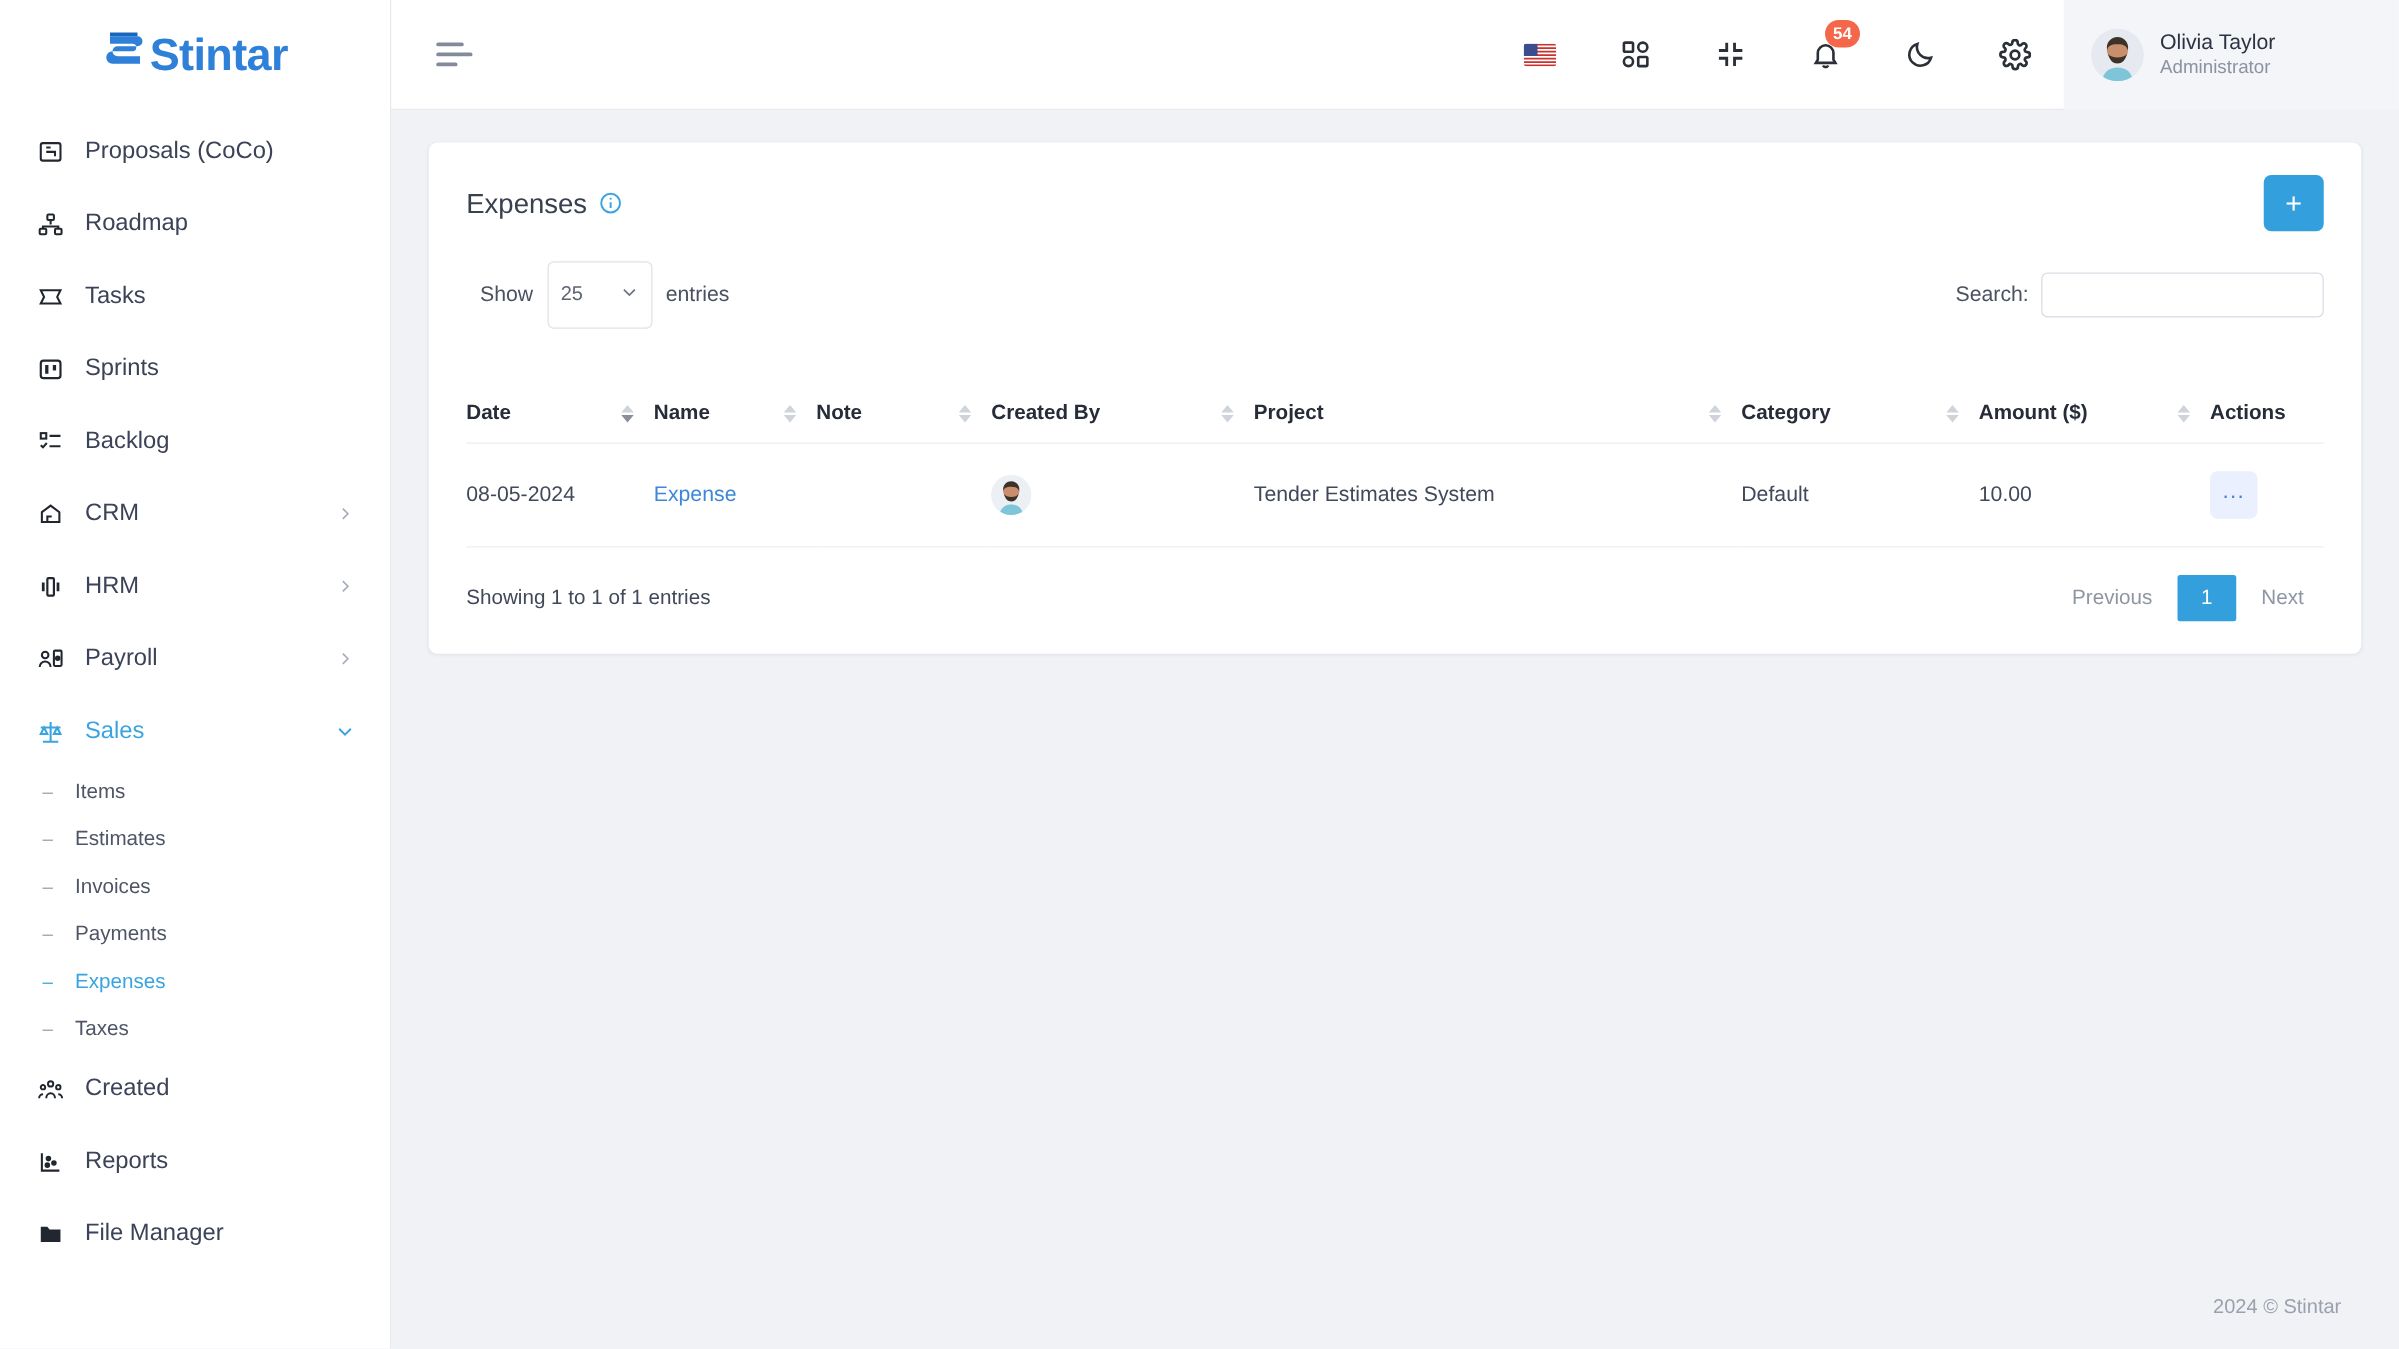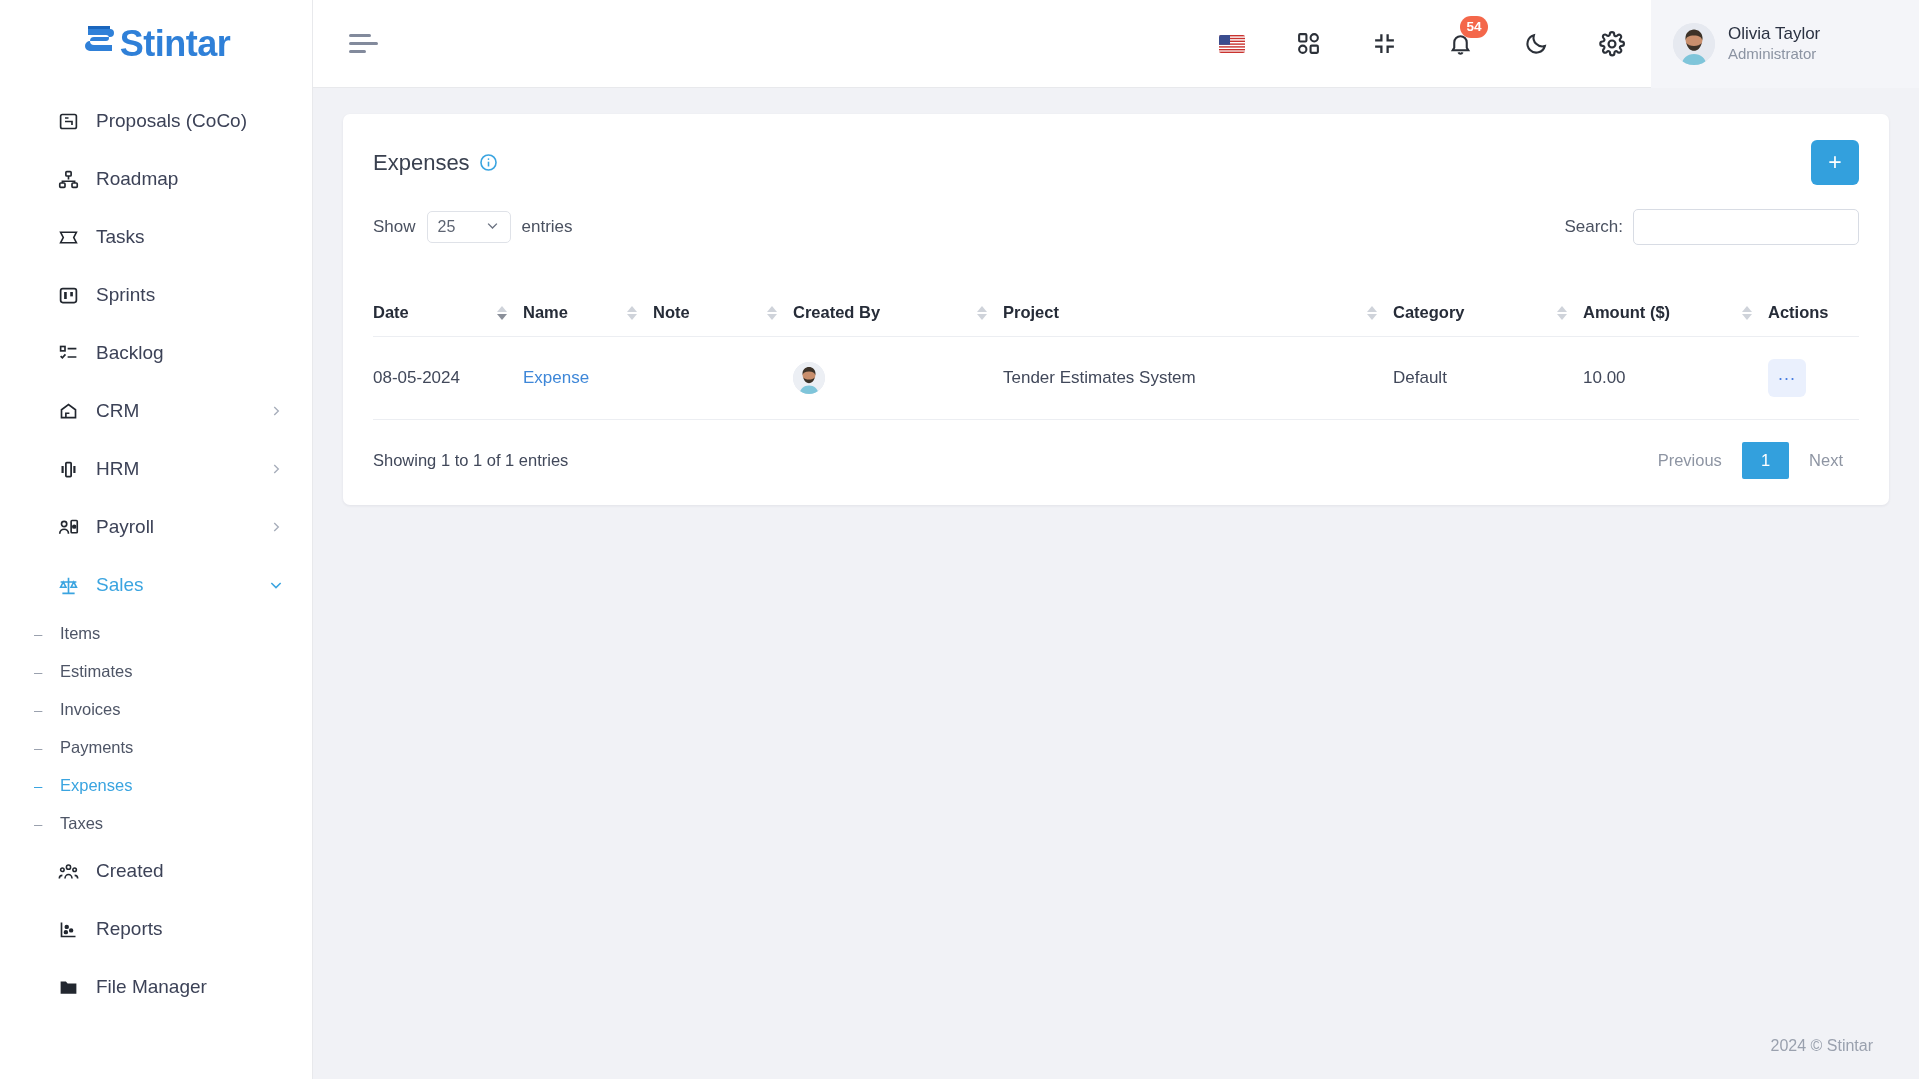--- a/index.html
+++ b/index.html
@@ -18,21 +18,21 @@
     display: flex; flex-direction: column;
     flex: 0 0 313px; overflow: hidden;
   }
   .logo-wrap { height: 88px; display: flex; align-items: center; justify-content: center; }
   .logo { font-size: 36px; font-weight: 700; letter-spacing: -0.5px; color: #2f80d8; display: flex; align-items: center; }
   .logo .mark { display: inline-block; margin-right: 2px; }
   .nav { flex: 1 1 auto; padding-top: 4px; }
   .nav-item {
     display: flex; align-items: center; height: 58px;
     padding: 0 28px 0 26px; cursor: pointer; position: relative;
-    color: #3c4257; font-size: 19px; margin-left: 28px;
+    color: #3c4257; font-size: 19px;
   }
   .nav-item .ico { width: 28px; height: 24px; margin-right: 14px; display: flex; align-items: center; justify-content: center; flex: 0 0 28px; color: #22272f; }
   .nav-item .label { flex: 1 1 auto; white-space: nowrap; }
   .nav-item .chev { width: 16px; color: #a6adba; display: flex; align-items: center; justify-content: center; }
   .nav-item.active { color: #3aa4e0; }
   .nav-item.active .ico { color: #3aa4e0; }
   .nav-item.active .chev { color: #3aa4e0; }
   .sub-item {
     display: flex; align-items: center; height: 38px;
     padding-left: 34px; font-size: 16.5px; color: #4e5566; cursor: pointer;
@@ -73,24 +73,24 @@
   .card { background: #fff; border-radius: 7px; box-shadow: 0 1px 3px rgba(25,35,60,.07); }
   .card-head { display: flex; align-items: center; padding: 26px 30px 18px 30px; }
   .card-title { font-size: 22px; color: #39404f; display: flex; align-items: center; gap: 9px; }
   .info-ico { color: #3aa4e0; display: flex; align-items: center; }
   .add-btn {
     margin-left: auto; width: 48px; height: 45px; background: #33a0dd; border-radius: 6px;
     border: none; color: #fff; font-size: 23px; line-height: 1; cursor: pointer;
     display: flex; align-items: center; justify-content: center;
   }
 
-  .table-controls { display: flex; align-items: center; padding: 6px 30px 16px 30px; }
+  .table-controls { display: flex; align-items: center; padding: 6px 30px 16px 30px; margin-left: 11px; }
   .show-entries { display: flex; align-items: center; gap: 11px; font-size: 17px; color: #4a5160; }
   .sel {
-    border: 1px solid #dfe2e8; border-radius: 5px; height: 32px; width: 84px;
+    border: 1px solid #dfe2e8; border-radius: 5px; height: 54px; width: 84px;
     display: flex; align-items: center; padding: 0 10px; font-size: 16px; color: #5d6472;
     cursor: pointer; background: #fff; position: relative;
   }
   .sel .v { flex: 1 1 auto; }
   .sel .cv { color: #6a7180; }
   .search-wrap { margin-left: auto; display: flex; align-items: center; gap: 10px; font-size: 17px; color: #4a5160; }
   .search-input {
     width: 226px; height: 36px; border: 1px solid #d8dce4; border-radius: 5px;
     padding: 0 10px; font-size: 16px; font-family: "Liberation Sans", sans-serif; color:#333; outline:none; background:#fff;
   }

